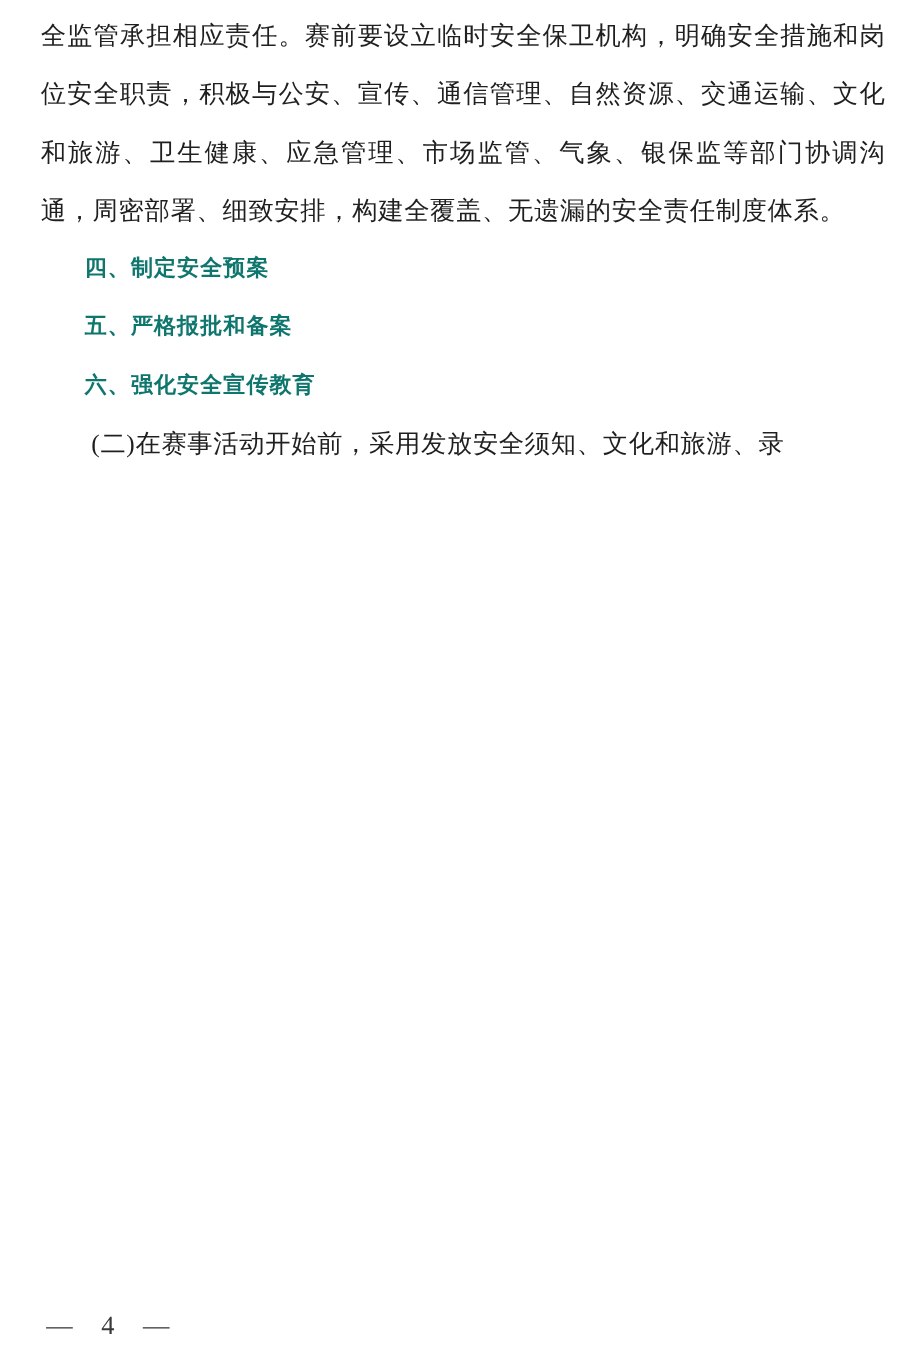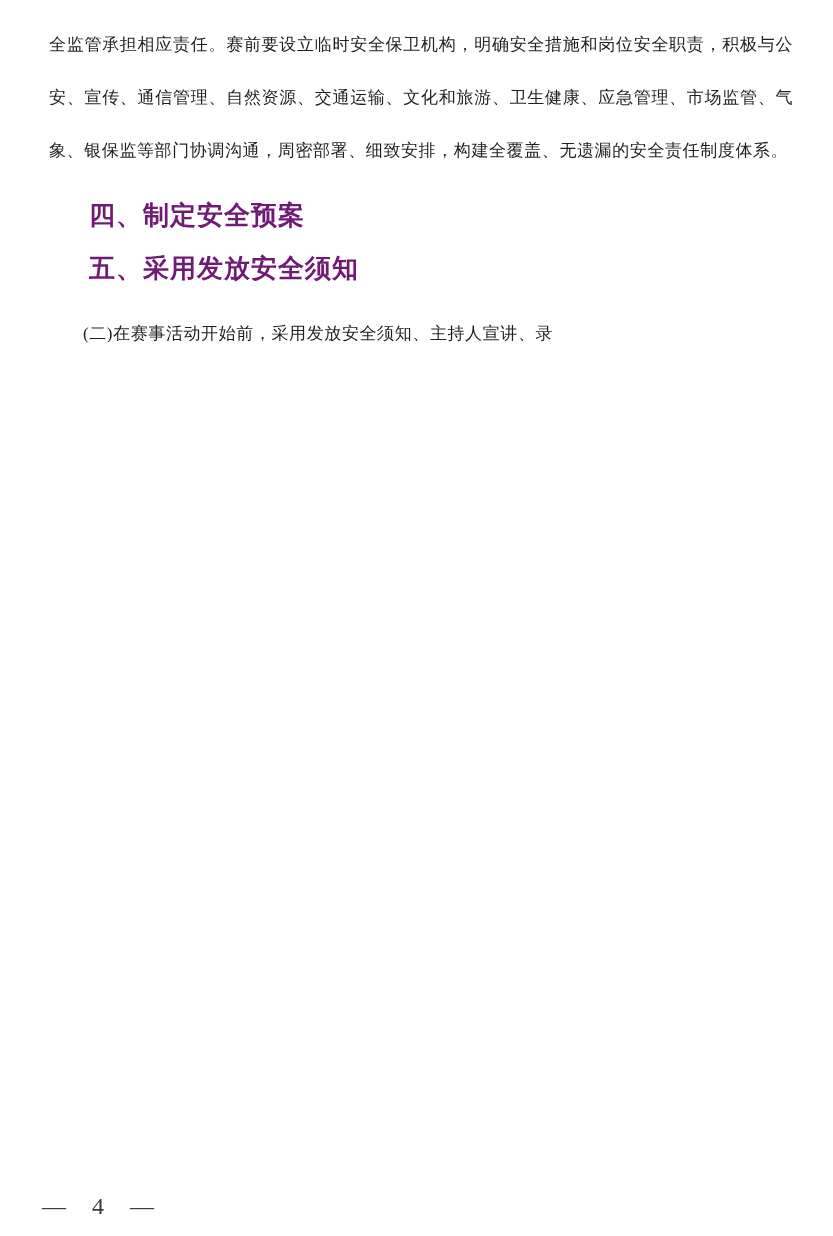--- a/index.html
+++ b/index.html
@@ -14,40 +14,40 @@
     background: #ffffff;
     overflow: hidden;
     box-sizing: border-box;
     padding: 6px 28px 0 37px;
   }
   .doc-body {
     color: #1f1f1f;
   }
   .para {
     font-family: "Liberation Serif", "DejaVu Serif", serif;
-    font-size: 17px;
+    font-size: 23px;
     line-height: 53px;
     letter-spacing: 0.6px;
-    margin: 12px;
+    margin: 0;
     text-align: justify;
     text-justify: inter-character;
     color: #1f1f1f;
   }
   .para.indent {
     text-indent: 2em;
   }
   .heading {
     font-family: "Liberation Sans", "DejaVu Sans", sans-serif;
     font-weight: bold;
-    font-size: 26px;
+    font-size: 20px;
     line-height: 53px;
     letter-spacing: 1px;
     margin: 0;
     text-indent: 2em;
-    color: #701a75;
+    color: #0f766e;
   }
   .footer {
     position: absolute;
     left: 42px;
     bottom: 16px;
     font-family: "Liberation Serif", "DejaVu Serif", serif;
     font-size: 24px;
     color: #3a3a3a;
     word-spacing: 16px;
     letter-spacing: 2px;
@@ -57,23 +57,24 @@
 <body>
 
 <div class="page">
   <div class="doc-body">
 
     <p class="para">全监管承担相应责任。赛前要设立临时安全保卫机构，明确安全措施和岗位安全职责，积极与公安、宣传、通信管理、自然资源、交通运输、文化和旅游、卫生健康、应急管理、市场监管、气象、银保监等部门协调沟通，周密部署、细致安排，构建全覆盖、无遗漏的安全责任制度体系。</p>
 
     <h2 class="heading">四、制定安全预案</h2>
 
 
-    <h2 class="heading">五、采用发放安全须知</h2>
+    <h2 class="heading">五、严格报批和备案</h2>
 
 
+    <h2 class="heading">六、强化安全宣传教育</h2>
 
 
-    <p class="para indent">(二)在赛事活动开始前，采用发放安全须知、主持人宣讲、录</p>
+    <p class="para indent">(二)在赛事活动开始前，采用发放安全须知、文化和旅游、录</p>
 
   </div>
 
   <div class="footer">— 4 —</div>
 </div>
 
 </body></html>

